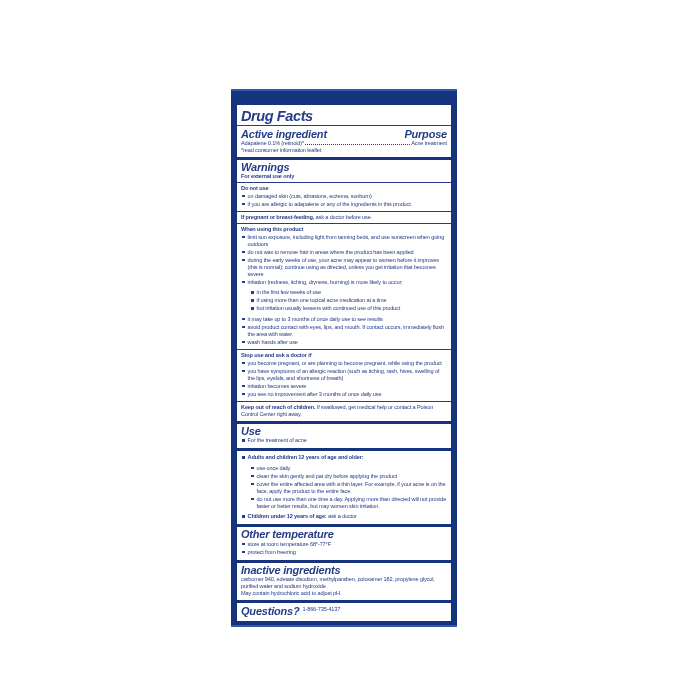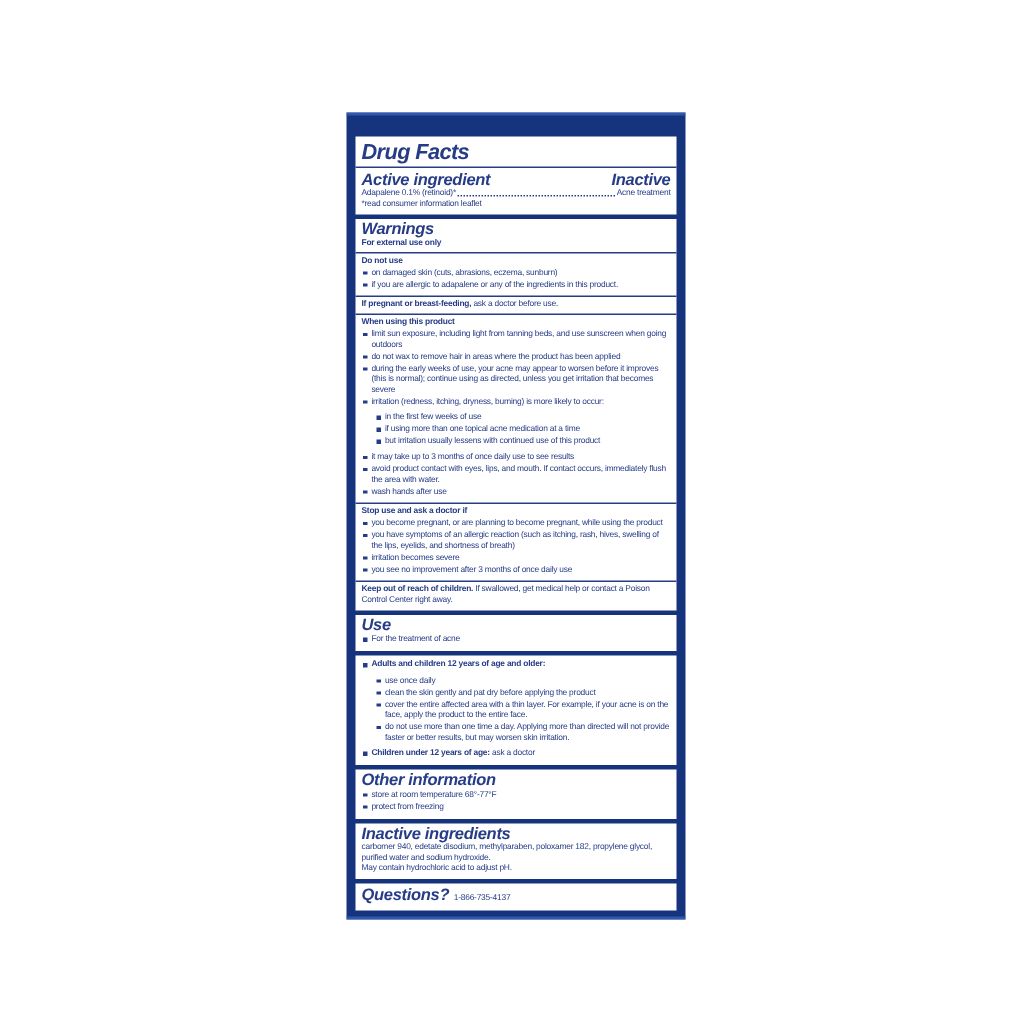--- a/index.html
+++ b/index.html
@@ -7,21 +7,21 @@
     --edge:#2f59ae;
     --text:#263c87;
   }
   *{box-sizing:border-box;margin:0;padding:0;}
   html,body{width:679px;height:679px;}
   body{background:#ffffff;font-family:"Liberation Sans","DejaVu Sans",sans-serif;color:var(--text);}
   .page{position:relative;width:679px;height:679px;background:#fff;overflow:hidden;}
 
   
   .package{
-    position:absolute;left:231px;top:75px;width:226px;height:538px;
+    position:absolute;left:231px;top:89px;width:226px;height:538px;
     background:var(--navy);
     display:flex;flex-direction:column;gap:3px;
     padding:16px 6px 20px 6px;overflow:hidden;
   }
   .package::before{content:"";position:absolute;left:0;top:0;right:0;height:2px;background:var(--edge);}
   .package::after{content:"";position:absolute;left:0;bottom:0;right:0;height:2px;background:var(--edge);}
 
   .wbox{background:#fff;padding:2px 4px 3px 4px;flex:none;}
 
   .title{font-size:14.5px;line-height:16px;font-weight:700;font-style:italic;letter-spacing:-0.4px;padding-top:1px;}
@@ -39,34 +39,34 @@
 
   .list{display:flex;flex-direction:column;margin-top:1px;}
   .li{display:flex;margin-bottom:1px;}
   .sq{width:2.6px;height:2.6px;background:var(--text);flex:none;margin:2px 3px 0 1px;}
   .li .txt{flex:1;}
   .li.lvl2{margin-left:9px;}
   .li:not(.lvl2)+.li.lvl2{margin-top:2.5px;}
   .li.lvl2+.li:not(.lvl2){margin-top:2.5px;}
 
   .para{margin-top:1px;}
-  .q-row{display:flex;align-items:flex-end;gap:3px;padding:1px 0;}
+  .q-row{display:flex;align-items:flex-start;gap:3px;padding:1px 0;}
 </style>
 </head>
 <body>
 
 <div class="page">
   <div class="package">
 
     <section class="wbox">
       <div class="title">Drug Facts</div>
       <hr class="title-rule">
       <div class="ai-row">
         <span class="h">Active ingredient</span>
-        <span class="h">Inactive</span>
+        <span class="h">Purpose</span>
       </div>
       <div class="leader-row t">
         <span>Adapalene 0.1% (retinoid)*</span>
         <span class="leader"></span>
         <span>Acne treatment</span>
       </div>
       <div class="t footnote">*read consumer information leaflet</div>
     </section>
 
     <section class="wbox">
@@ -210,21 +210,21 @@
           </div>
 
           <div class="li">
             <span class="sq"></span>
             <span class="txt"><b>Children under 12 years of age:</b><span> ask a doctor</span></span>
           </div>
         </div>
     </section>
 
     <section class="wbox">
-      <div class="h">Other information</div>
+      <div class="h">Other temperature</div>
       <div class="list">
 
           <div class="li">
             <span class="sq"></span>
             <span class="txt"><span>store at room temperature 68°-77°F</span></span>
           </div>
 
           <div class="li">
             <span class="sq"></span>
             <span class="txt"><span>protect from freezing</span></span>

